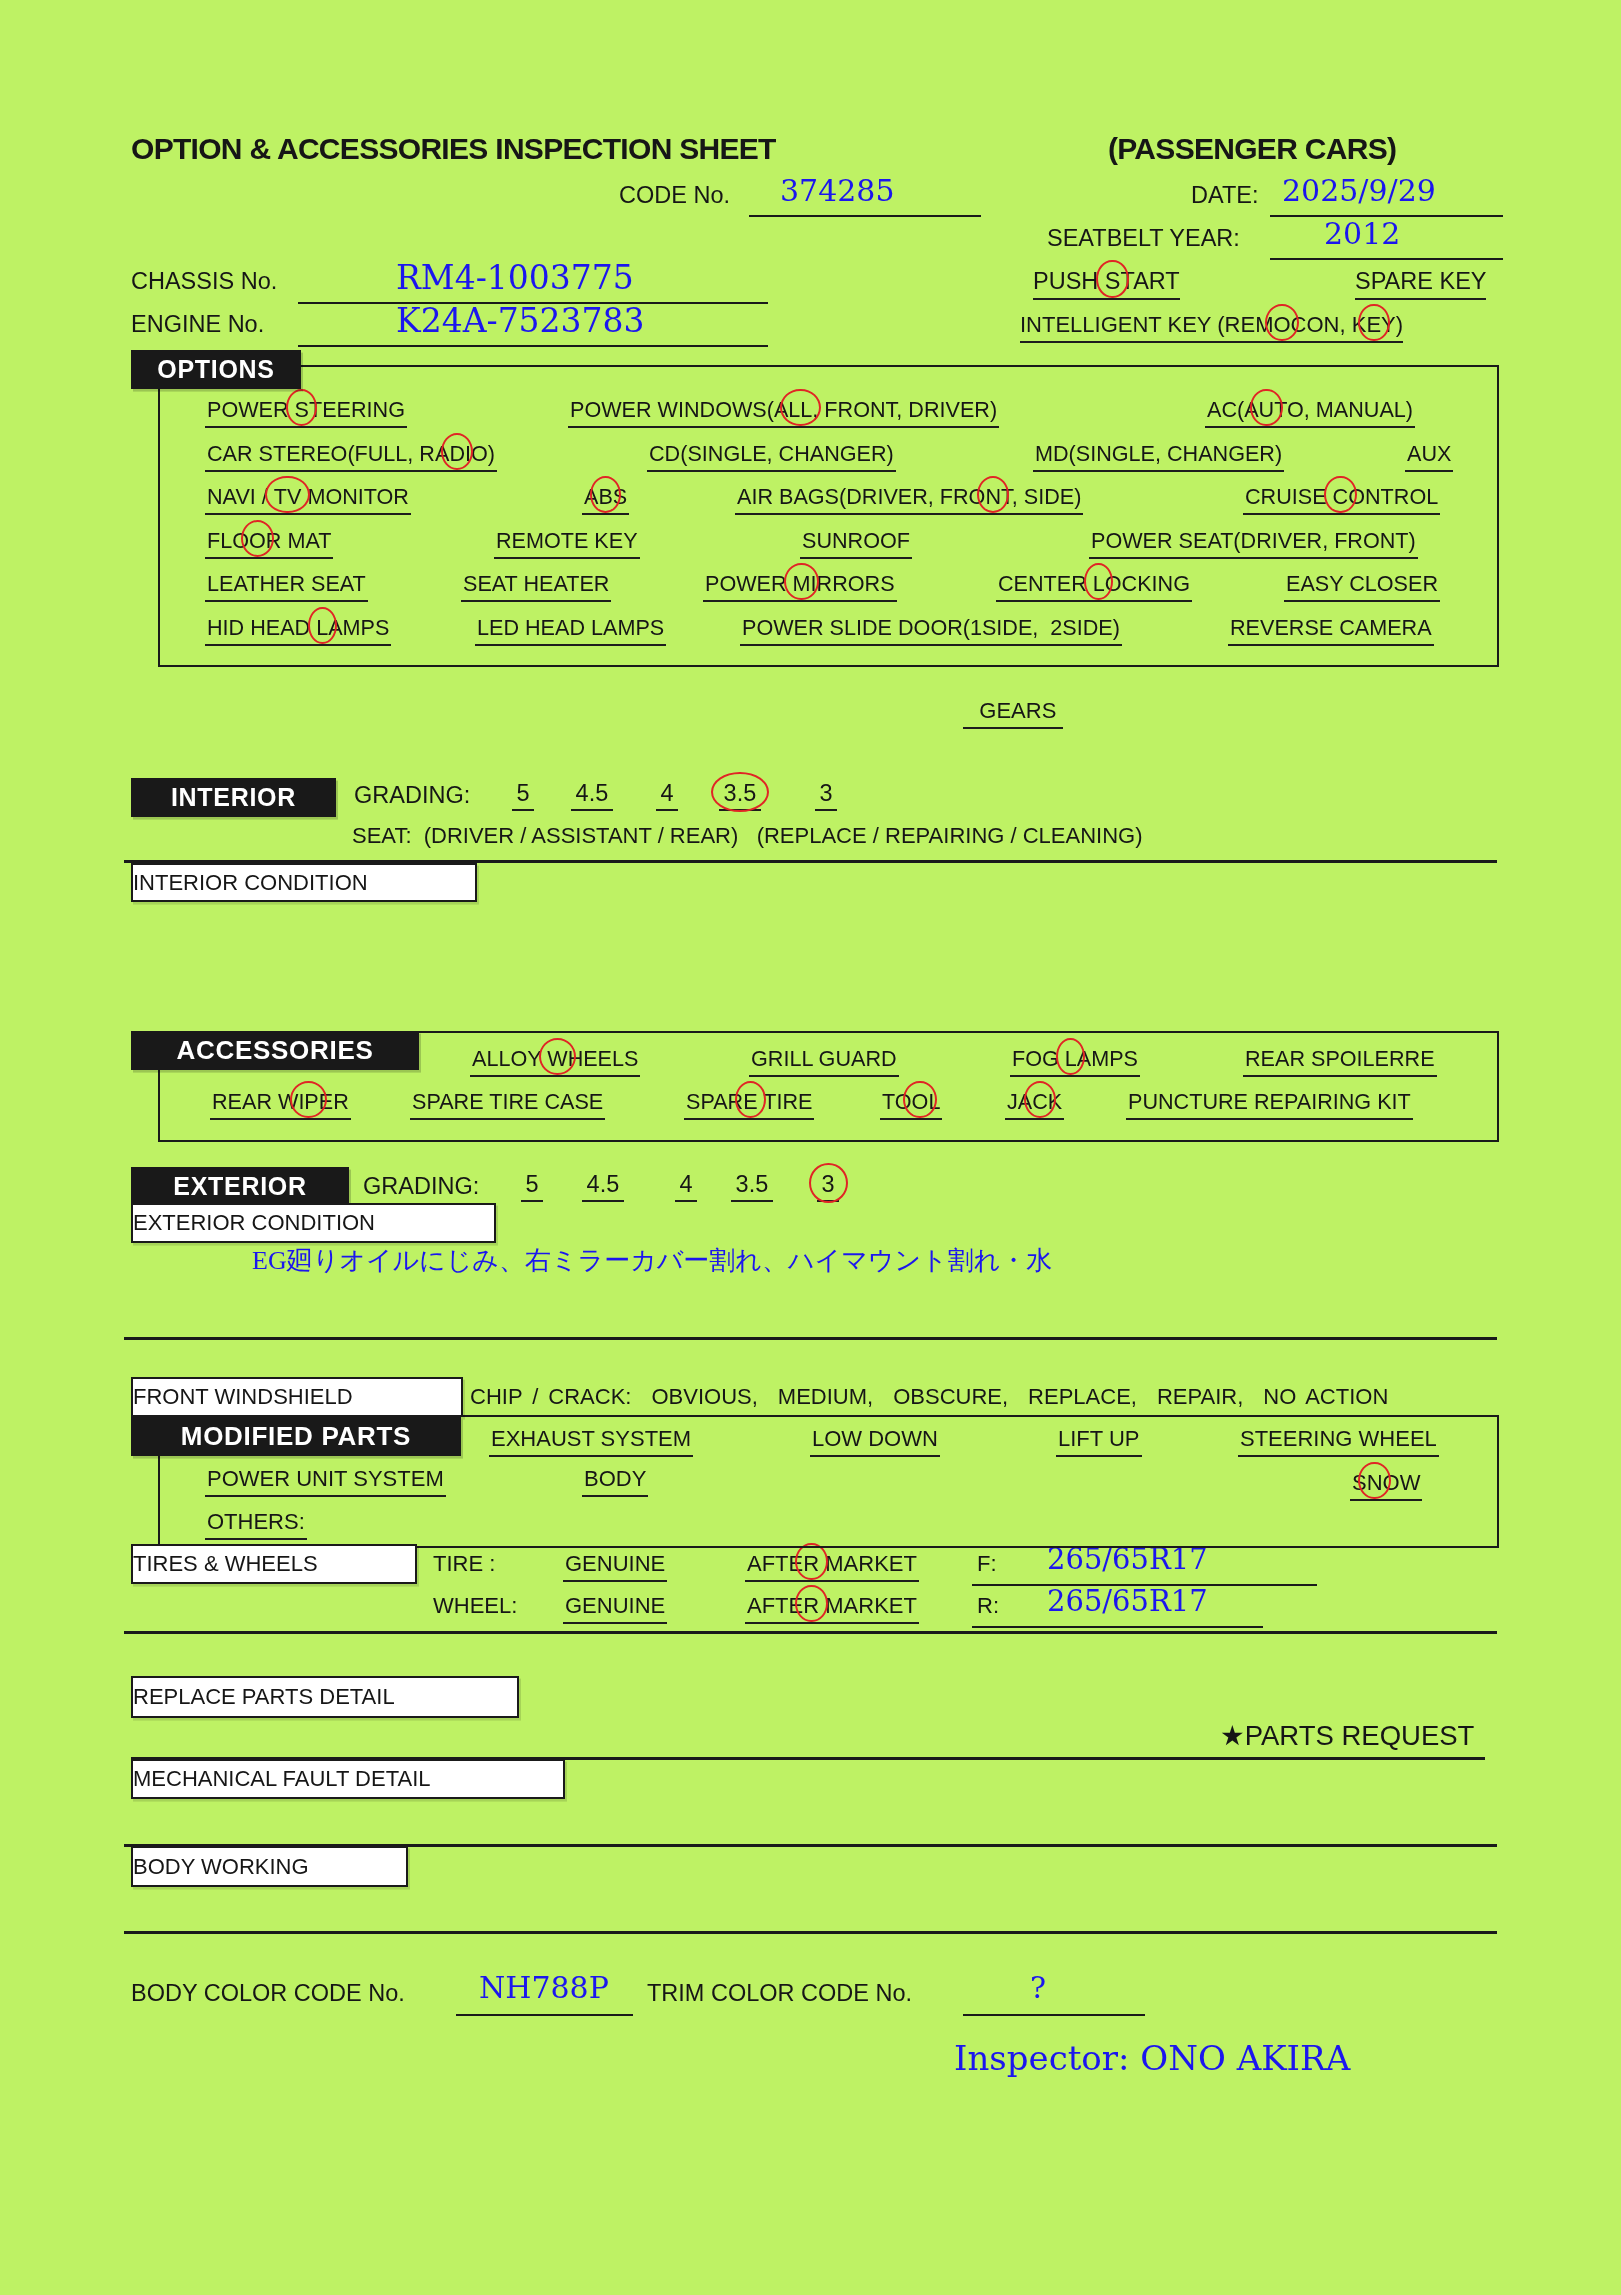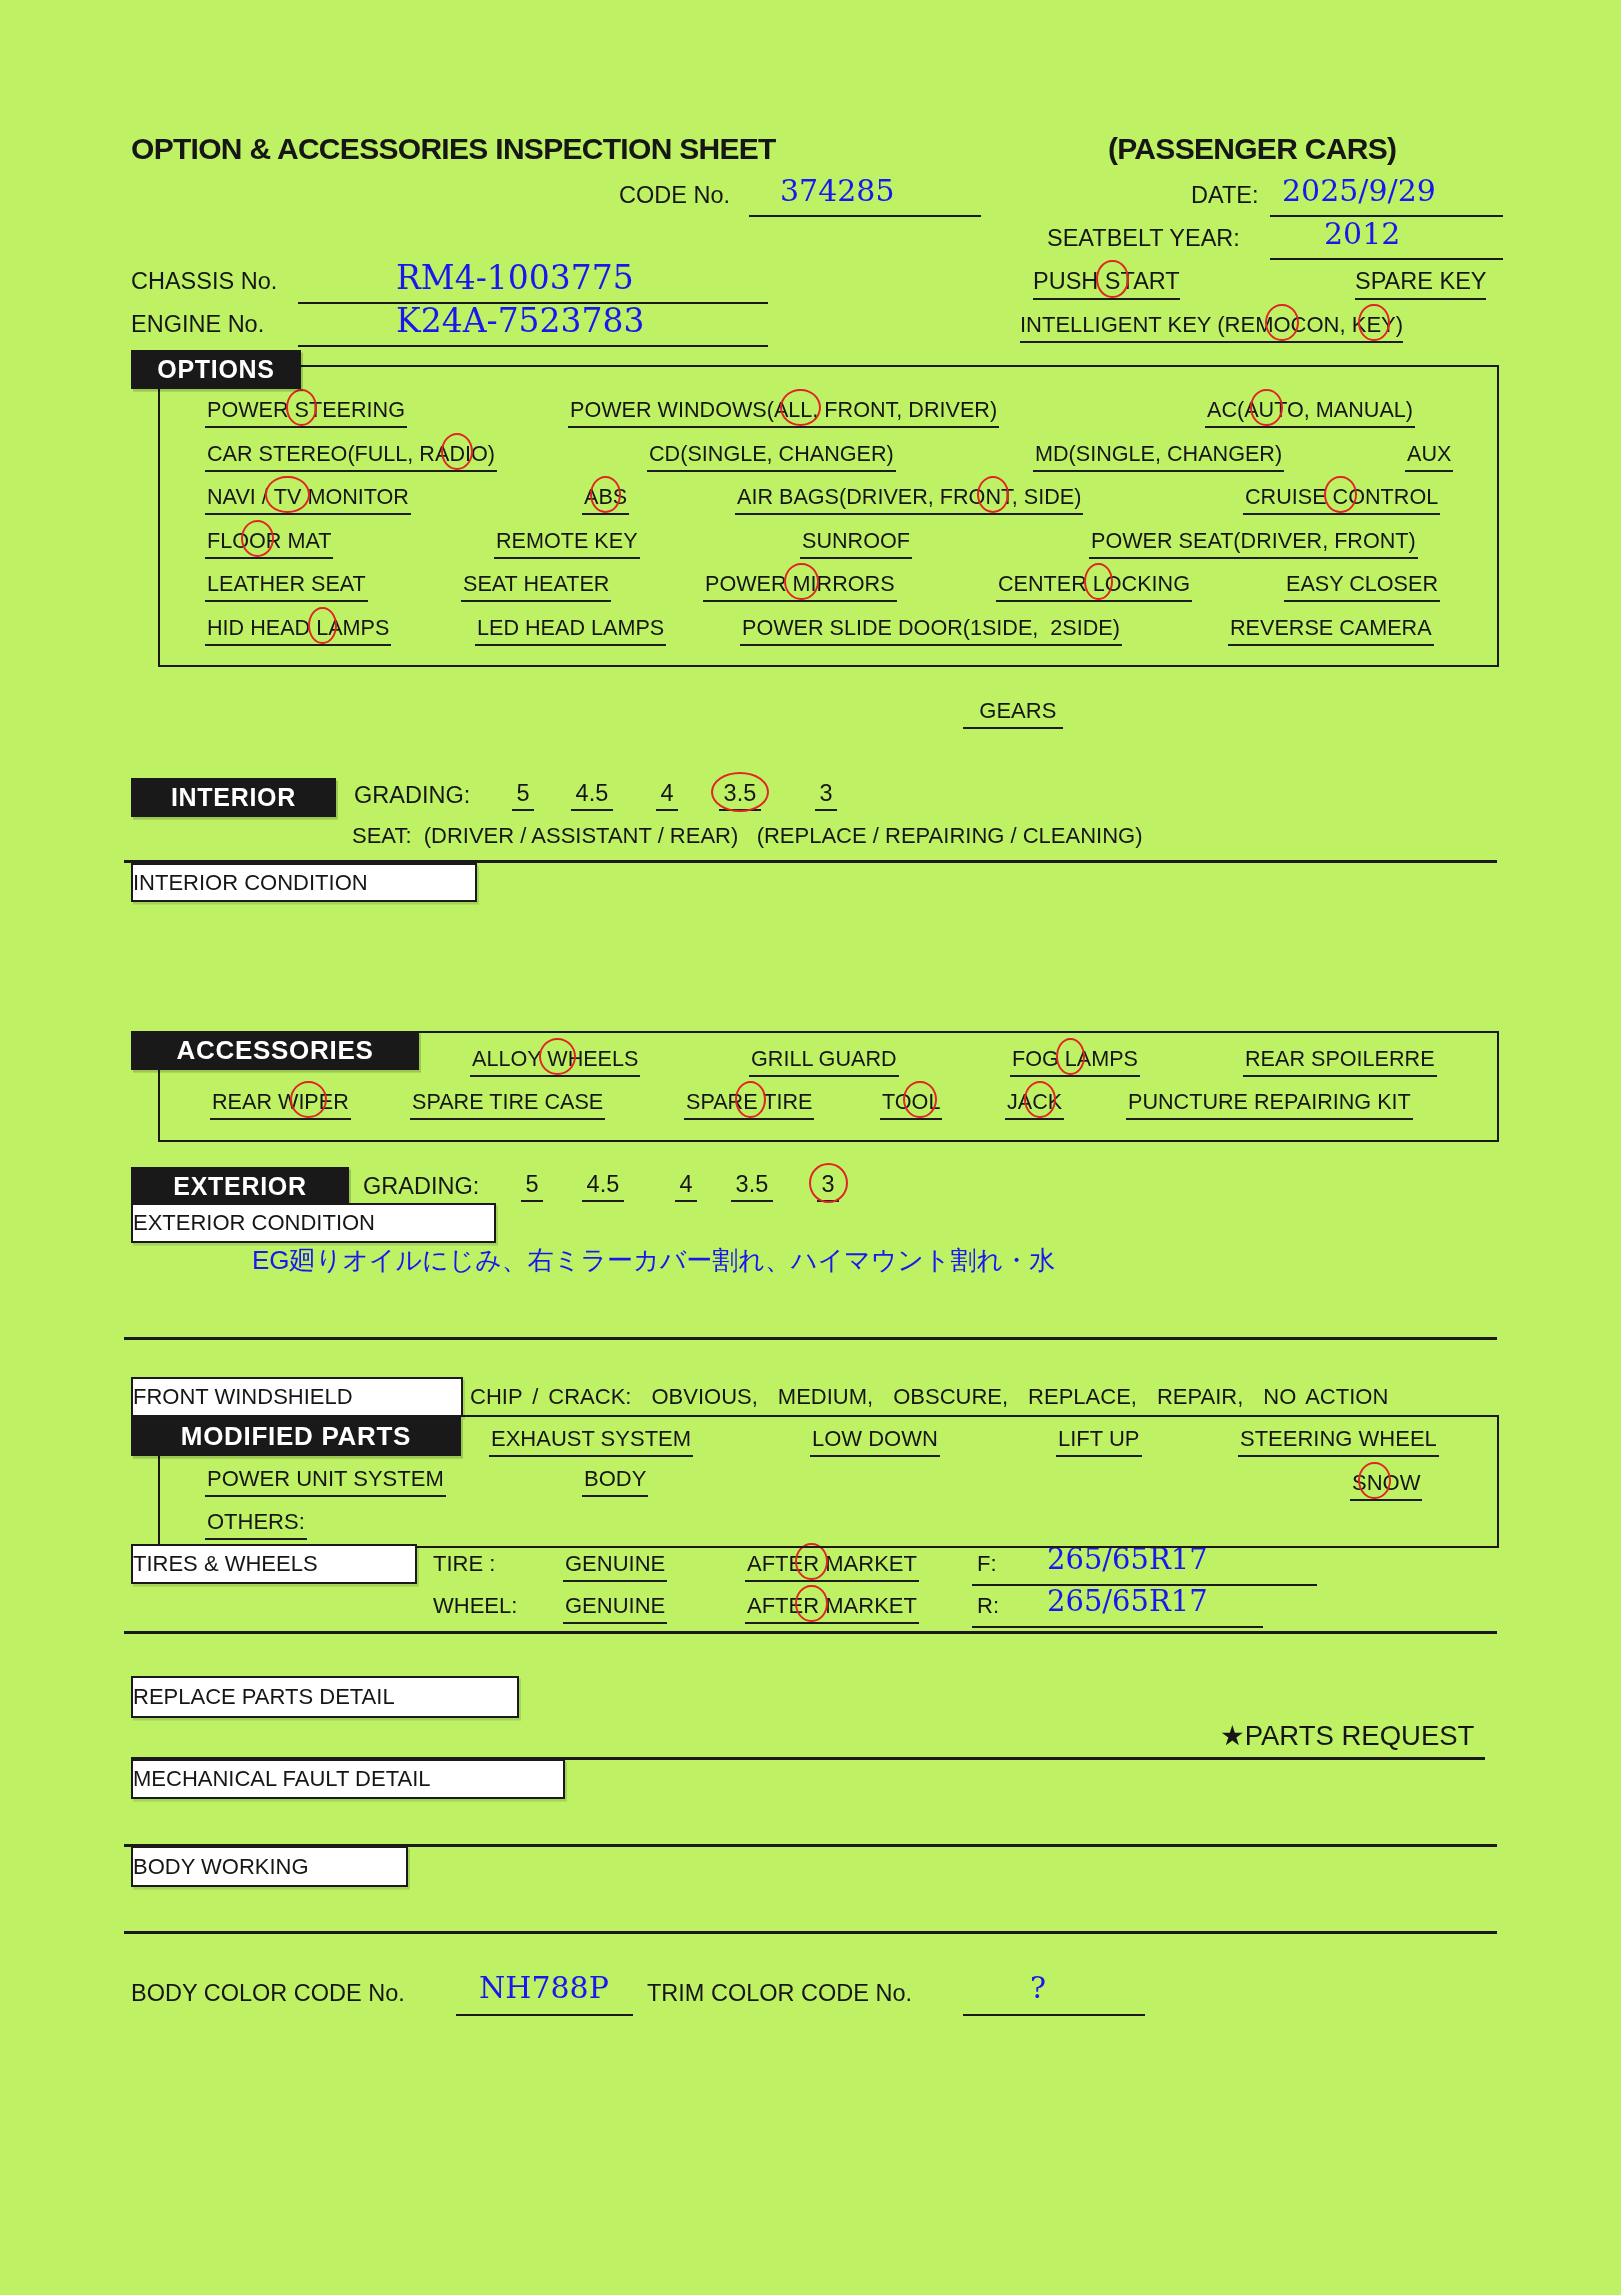--- a/index.html
+++ b/index.html
@@ -120,21 +120,21 @@
   <div class="abs opt" style="left:1126px;top:1089px">PUNCTURE REPAIRING KIT</div>
 
   <div class="hdr" style="left:131px;top:1167px;width:218px;height:39px">EXTERIOR</div>
   <div class="abs t" style="left:363px;top:1173px">GRADING:</div>
   <span class="abs grade" style="left:521px;top:1171px">5</span>
   <span class="abs grade" style="left:582px;top:1171px">4.5</span>
   <span class="abs grade" style="left:675px;top:1171px">4</span>
   <span class="abs grade" style="left:731px;top:1171px">3.5</span>
   <span class="abs grade circ" style="left:817px;top:1171px">3</span>
   <div class="wbox" style="left:131px;top:1203px;width:361px;height:36px">EXTERIOR CONDITION</div>
-  <div class="abs blue" style="left:252px;top:1243px;font-size:26px;font-family:Liberation Sans, sans-serif">EG廻りオイルにじみ、右ミラーカバー割れ、ハイマウント割れ・水</div>
+  <div class="abs blue" style="left:252px;top:1243px;font-size:26px;font-family:Liberation Serif, serif">EG廻りオイルにじみ、右ミラーカバー割れ、ハイマウント割れ・水</div>
   <div class="hr" style="left:124px;top:1337px;width:1373px"></div>
 
   <div class="wbox" style="left:131px;top:1377px;width:328px;height:36px">FRONT WINDSHIELD</div>
   <div class="abs" style="left:470px;top:1384px;font-size:22px;word-spacing:3.9px">CHIP / CRACK:  OBVIOUS,  MEDIUM,  OBSCURE,  REPLACE,  REPAIR,  NO ACTION</div>
 
   <div class="cbox" style="left:158px;top:1415px;width:1337px;height:129px"></div>
   <div class="hdr" style="left:131px;top:1417px;width:330px;height:39px;font-size:26px">MODIFIED PARTS</div>
   <div class="abs opt" style="left:489px;top:1426px;font-size:22px">EXHAUST SYSTEM</div>
   <div class="abs opt" style="left:810px;top:1426px;font-size:22px">LOW DOWN</div>
   <div class="abs opt" style="left:1056px;top:1426px;font-size:22px">LIFT UP</div>
@@ -167,15 +167,16 @@
   <div class="hr" style="left:124px;top:1844px;width:1373px"></div>
   <div class="wbox" style="left:131px;top:1846px;width:273px;height:37px">BODY WORKING</div>
   <div class="hr" style="left:124px;top:1931px;width:1373px"></div>
 
   <div class="abs t" style="left:131px;top:1980px">BODY COLOR CODE No.</div>
   <div class="abs blue" style="left:479px;top:1970px;font-size:30px">NH788P</div>
   <div class="uline" style="left:456px;top:2014px;width:177px"></div>
   <div class="abs t" style="left:647px;top:1980px">TRIM COLOR CODE No.</div>
   <div class="abs blue" style="left:1030px;top:1970px;font-size:30px">?</div>
   <div class="uline" style="left:963px;top:2014px;width:182px"></div>
+  <div class="abs blue" style="left:954px;top:2038px;font-size:34px">Inspector: ONO AKIRA</div>
 
 </div>
 
 
 </body></html>

